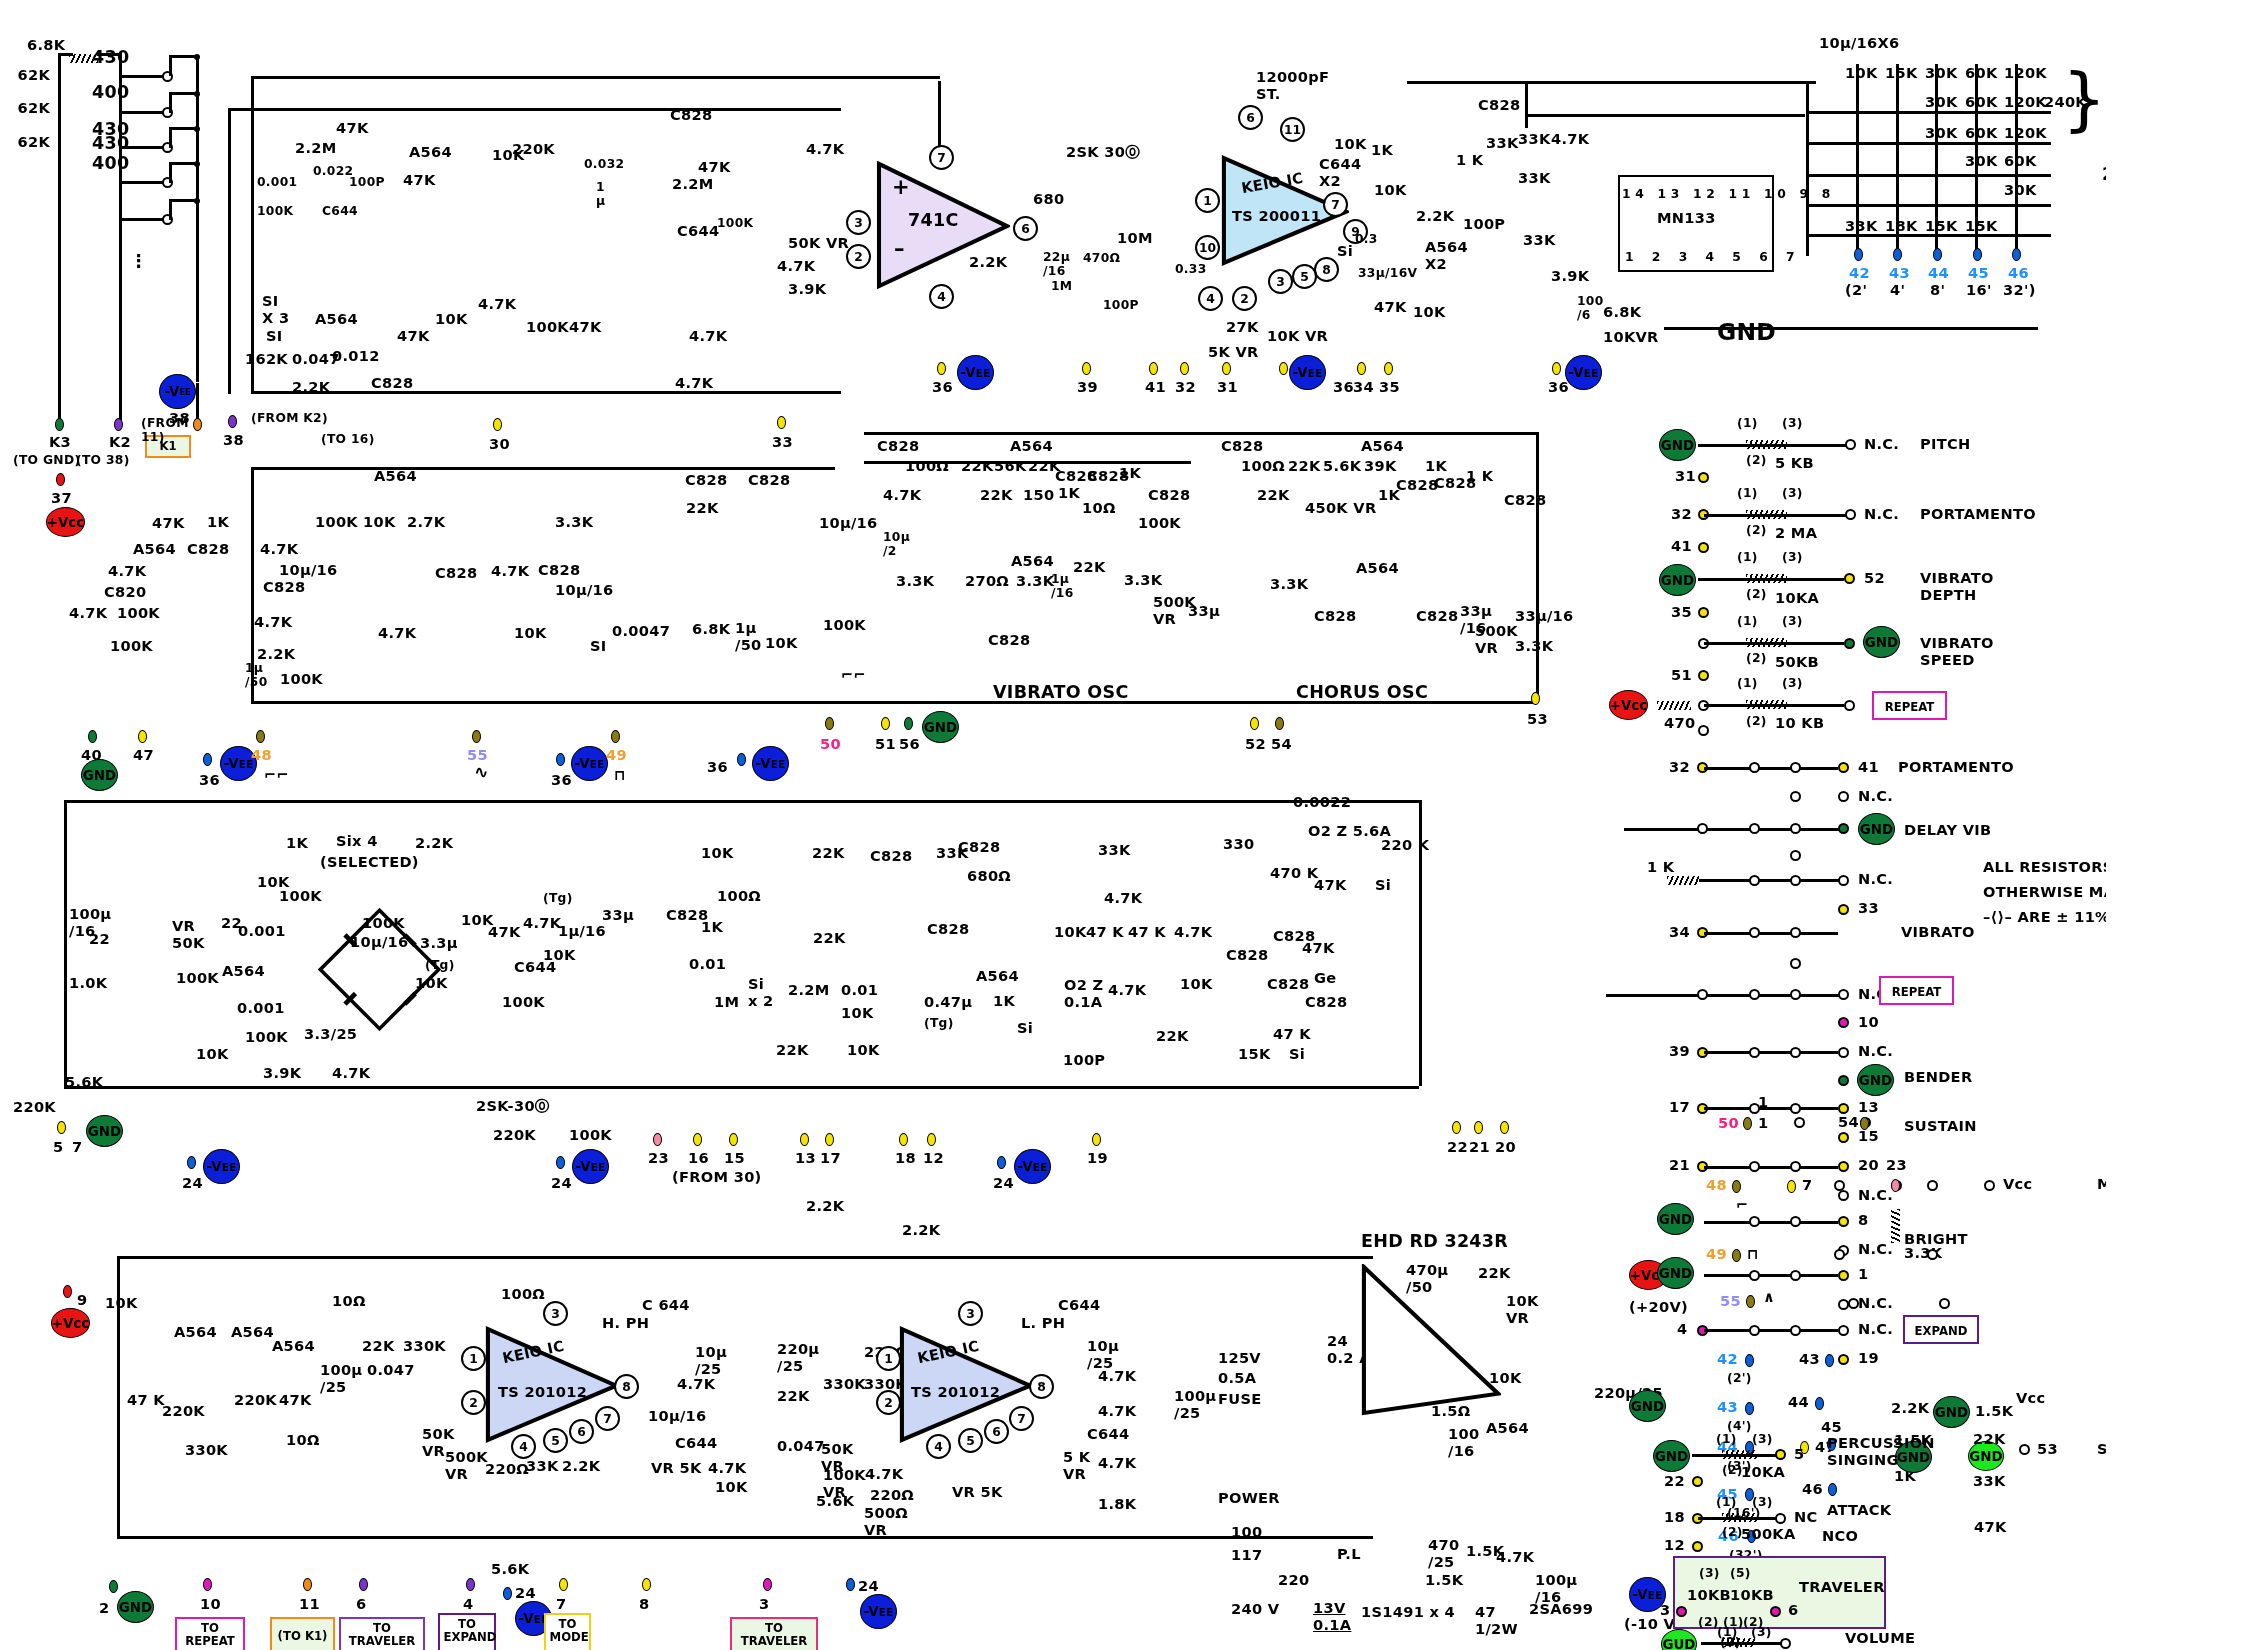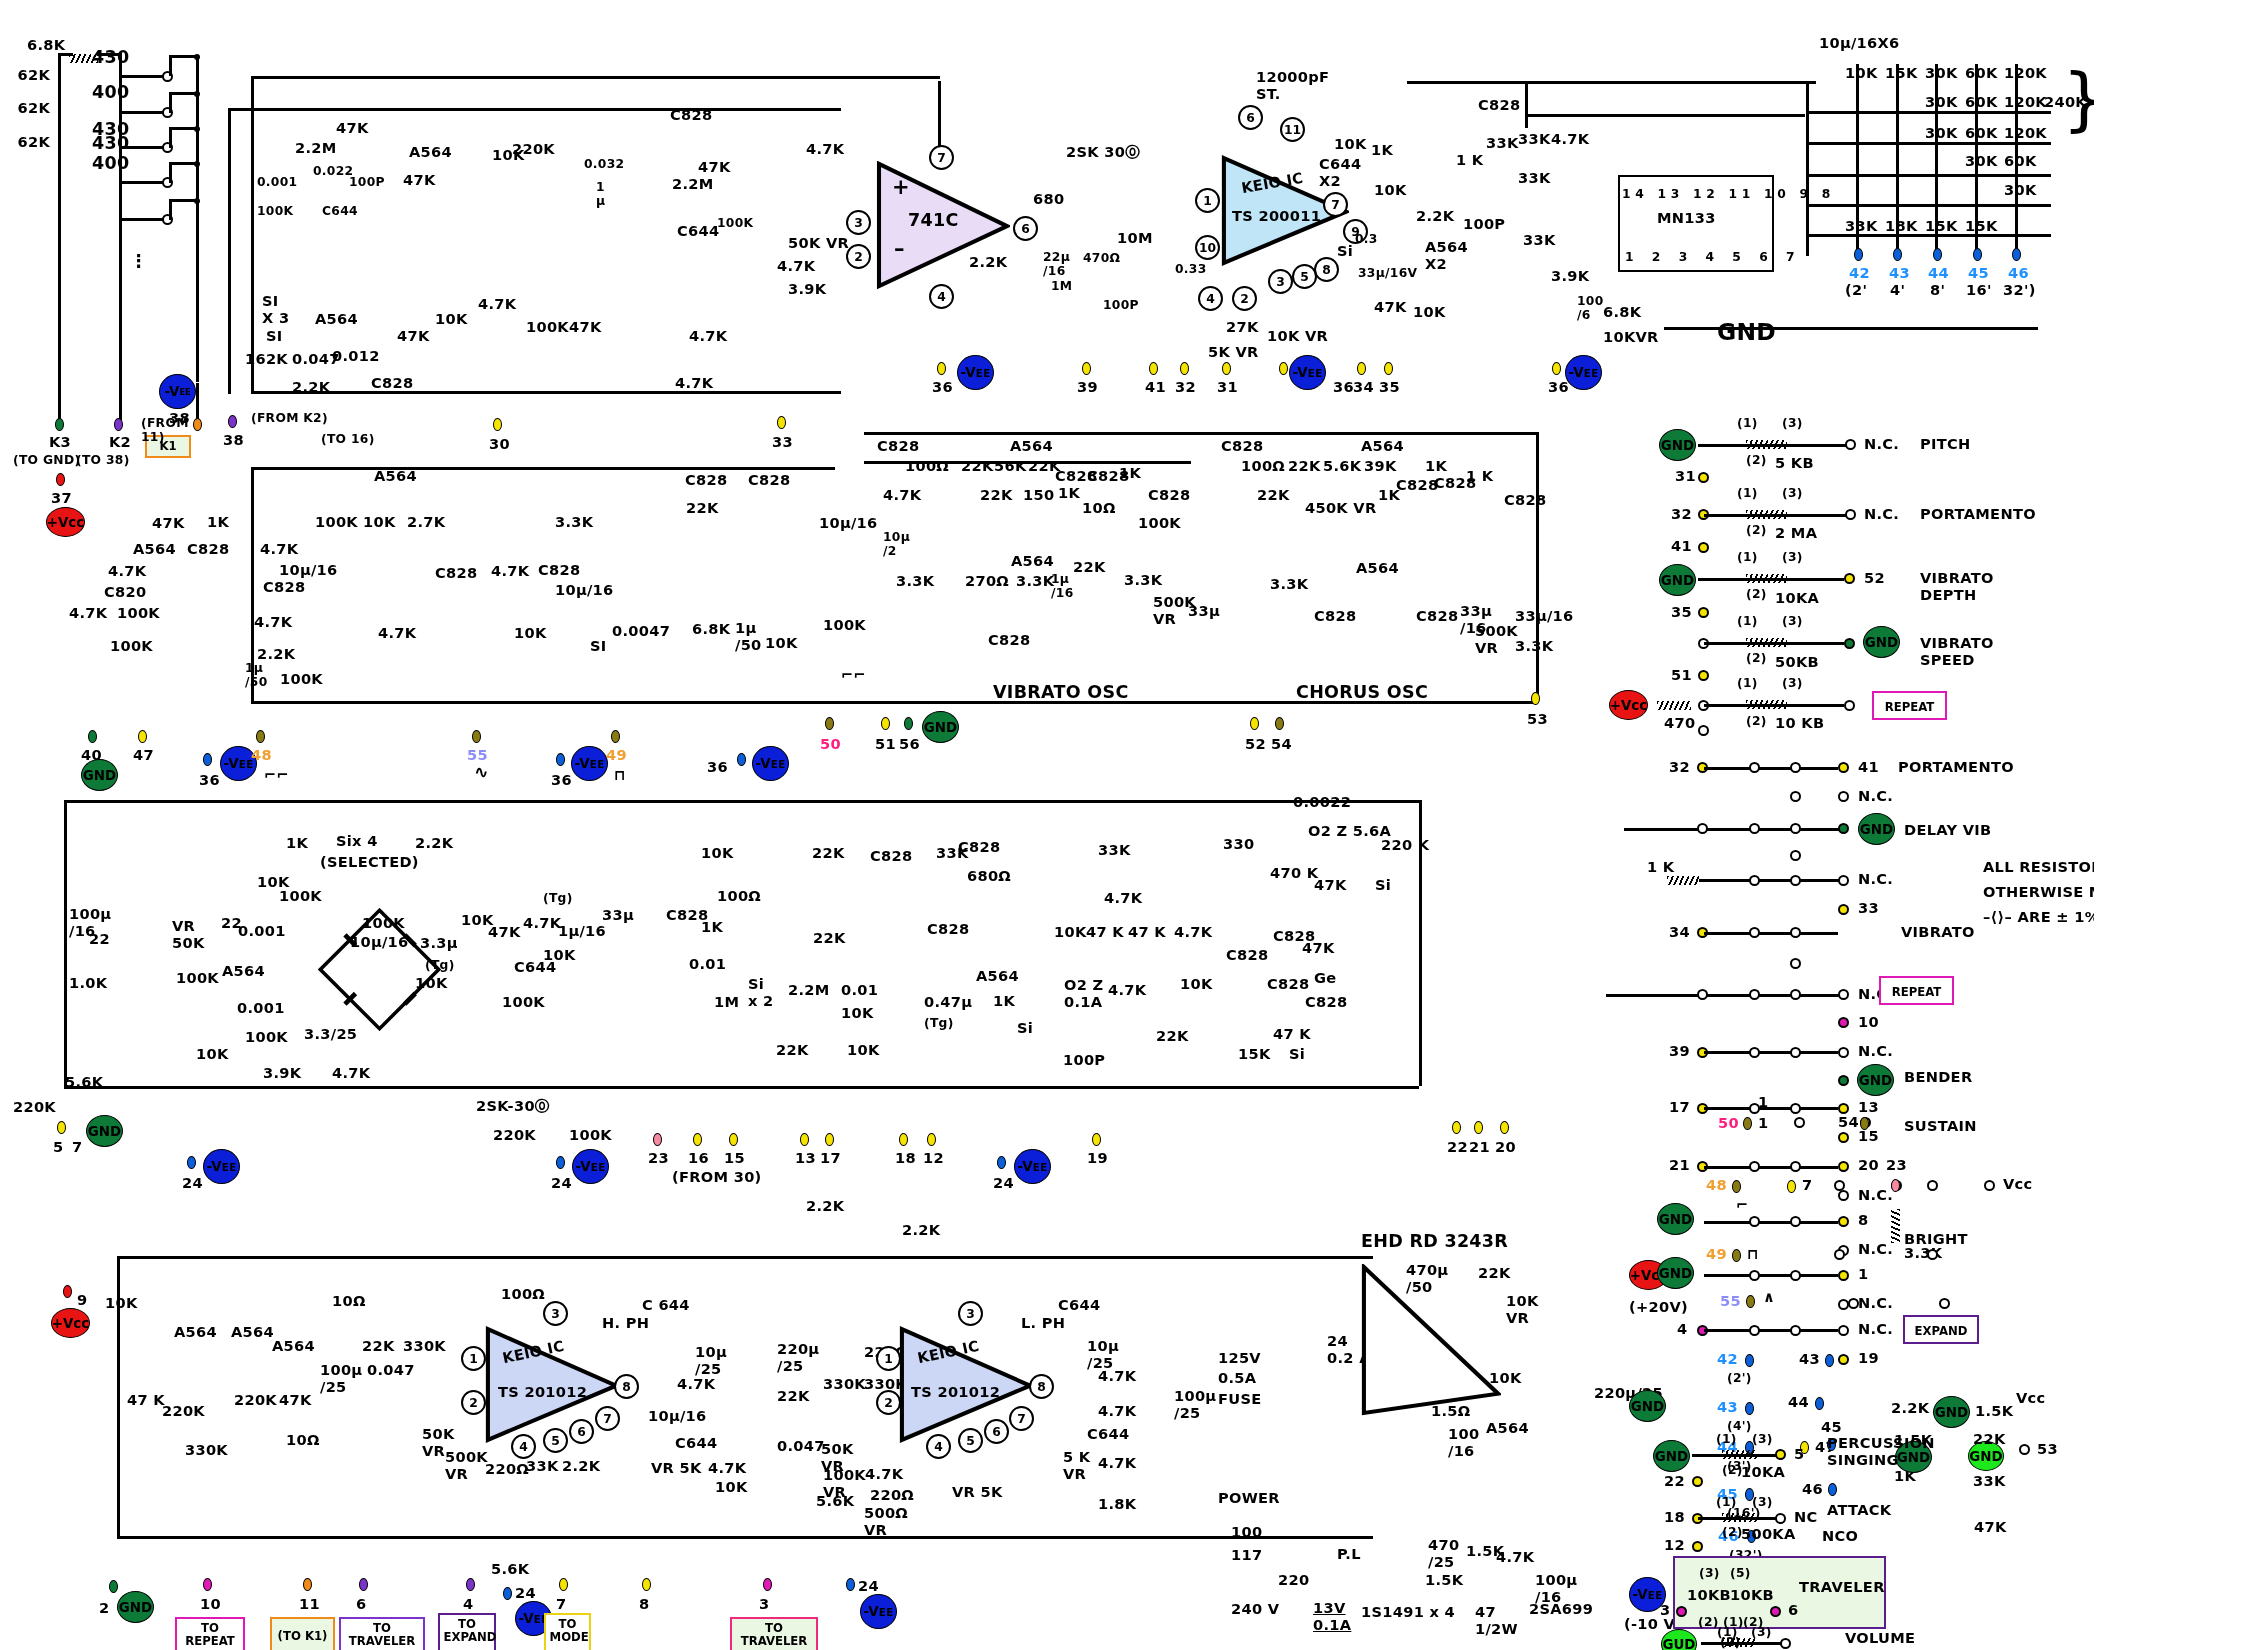--- a/index.html
+++ b/index.html
@@ -1,17 +1,17 @@
 <!DOCTYPE html>
 <html style="font-size:9.3px"><head>
 <meta charset="utf-8">
 <style>
   html,body{margin:0;padding:0;background:#fff;}
   body{font-family:"DejaVu Sans", sans-serif;}
-  #sheet{position:relative;width:2094px;height:1651px;background:#ffffff;overflow:hidden;}
+  #sheet{position:relative;width:2094px;height:1651px;background:#ffffff;overflow:hidden;padding-left:12px;}
   
   .wire{position:absolute;background:#000;}
   .wh{height:2.9px;}
   .wv{width:2.9px;}
   .lbl{position:absolute;font-family:"DejaVu Sans", sans-serif;font-weight:bold;color:#000;white-space:nowrap;letter-spacing:0.3px;}
   .lbl.s{font-size:12.3px;}
   .lbl.m{font-size:14.6px;}
   .lbl.l{font-size:17.5px;}
   .lbl.xl{font-size:21px;}
   
@@ -962,21 +962,21 @@
   <div class="swnode" style="left:1749px;top:1325px;"></div>
   <div class="swnode" style="left:1790px;top:1325px;"></div>
   <div class="swnode" style="left:1838px;top:1325px;"></div>
   <div class="lbl m" style="left:1858px;top:1320px;">N.C.</div>
   <div class="callout purple" style="left:1903px;top:1315px;width:76px;height:29px;line-height:1.9;">EXPAND</div>
   <div class="swnode y" style="left:1838px;top:1354px;"></div>
   <div class="lbl m" style="left:1858px;top:1349px;">19</div>
 
   <div class="lbl m" style="left:1983px;top:858px;">ALL RESISTORS  UNLESS</div>
   <div class="lbl m" style="left:1983px;top:883px;">OTHERWISE  MARKED ±5%</div>
-  <div class="lbl m" style="left:1983px;top:908px;">–⟨⟩–  ARE      ± 1%</div>
+  <div class="lbl m" style="left:1983px;top:908px;">–⟨⟩–  ARE      ± 11%</div>
 
   <div class="pad olive" style="left:1743px;top:1117px;"></div>
   <div class="lbl m" style="left:1718px;top:1114px;color:#ff1e7f;">50</div>
   <div class="lbl m" style="left:1758px;top:1114px;">1</div>
   <div class="lbl m" style="left:1758px;top:1093px;">1</div>
   <div class="swnode" style="left:1794px;top:1117px;"></div>
   <div class="swnode" style="left:1860px;top:1117px;"></div>
   <div class="pad olive" style="left:1860px;top:1117px;"></div>
   <div class="lbl m" style="left:1838px;top:1113px;">54</div>
   <div class="pad olive" style="left:1732px;top:1180px;"></div>

